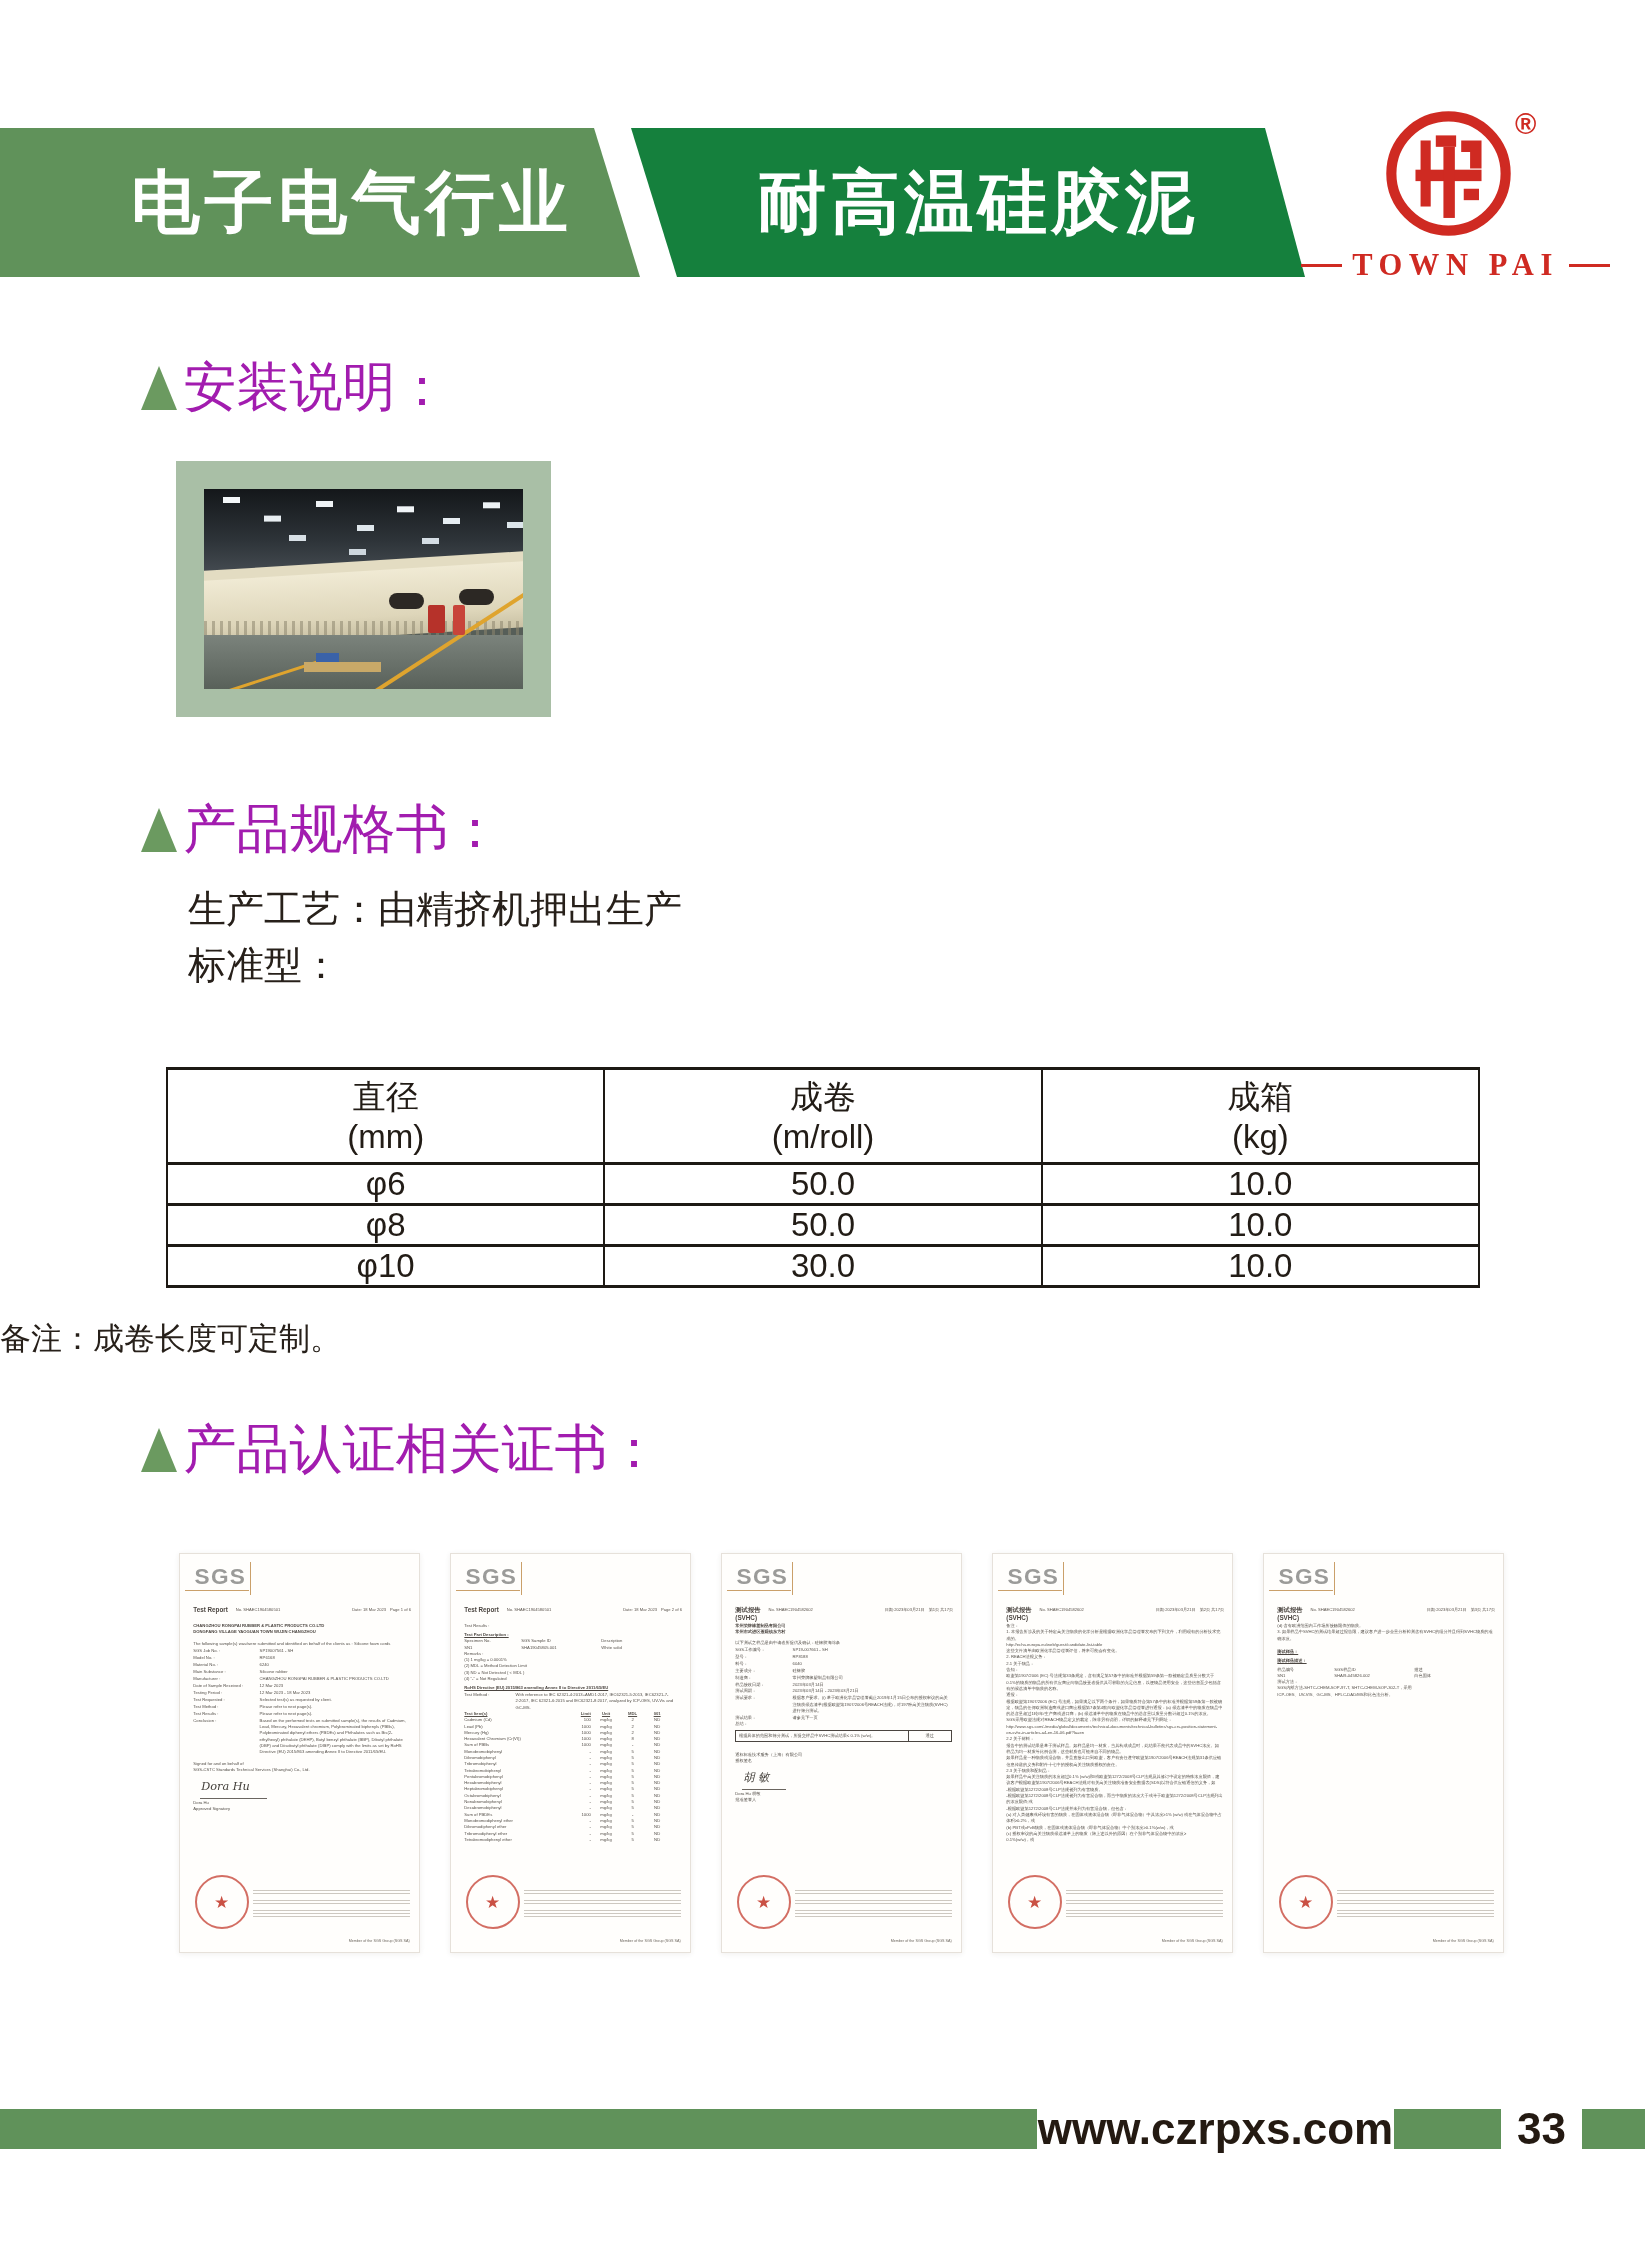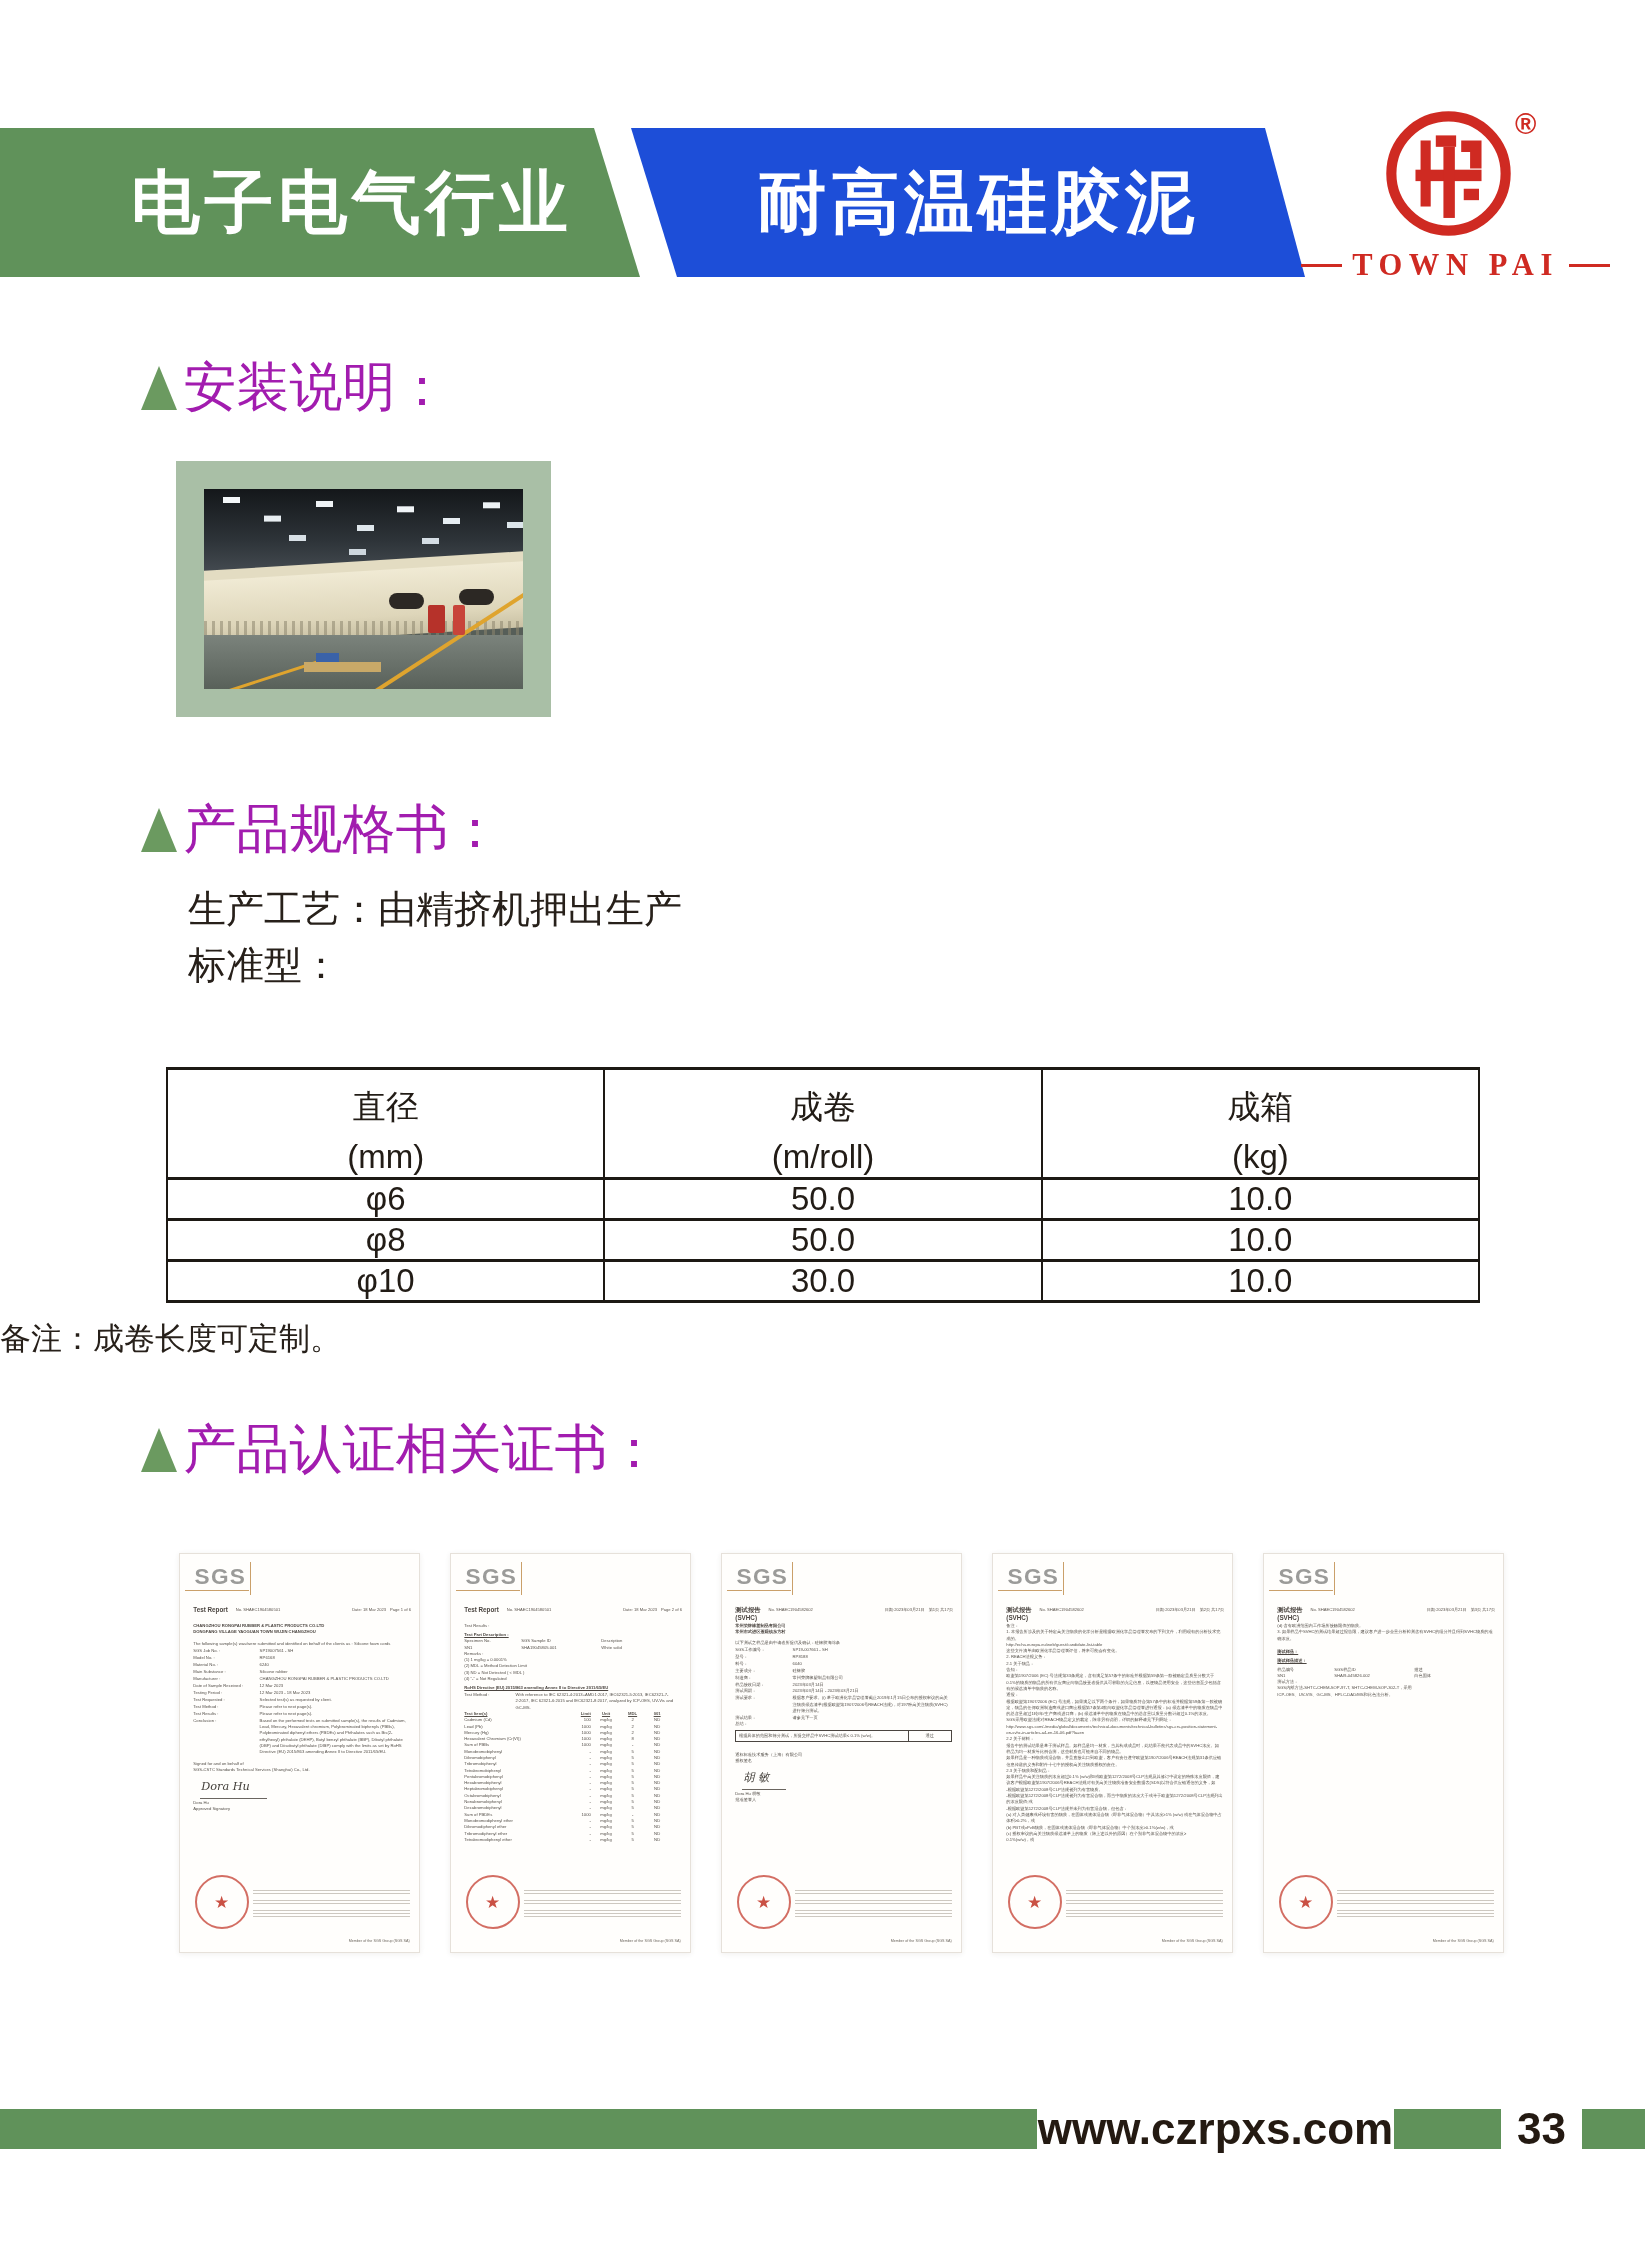--- a/index.html
+++ b/index.html
@@ -5,21 +5,21 @@
   html,body{margin:0;padding:0;background:#ffffff;}
   .page{position:relative;width:1646px;height:2250px;background:#ffffff;overflow:hidden;
         font-family:"Liberation Sans",sans-serif;color:#27201a;}
 
   
   .hdr{position:absolute;left:0;top:128px;width:1646px;height:149px;}
   .hdr-dark{position:absolute;left:0;top:0;width:640px;height:100%;background:#60925a;
             clip-path:polygon(0 0,594px 0,640px 100%,0 100%);}
   .hdr-dark .bt{position:absolute;left:131px;top:50%;transform:translateY(-50%);
                 font-size:69px;font-weight:bold;color:#ffffff;letter-spacing:4.6px;white-space:nowrap;}
-  .hdr-light{position:absolute;left:631px;top:0;width:674px;height:100%;background:#1d4ed8;
+  .hdr-light{position:absolute;left:631px;top:0;width:674px;height:100%;background:#15803d;
              clip-path:polygon(0 0,634px 0,674px 100%,46px 100%);
              display:flex;align-items:center;justify-content:center;}
   .hdr-light .bt{font-size:69px;font-weight:bold;color:#ffffff;letter-spacing:4.6px;white-space:nowrap;margin-left:20px;}
 
   
   .logo{position:absolute;left:1341px;top:105px;width:229px;height:178px;}
   .logo-emblem{position:absolute;left:44px;top:5.3px;width:127px;height:127px;}
   .logo-reg{position:absolute;left:174px;top:2.7px;font-size:29px;color:#cf2a22;font-weight:bold;}
   .logo-brand{position:absolute;left:0;bottom:0;width:100%;display:flex;align-items:center;
               justify-content:center;gap:10.6px;color:#cf2a22;
@@ -66,21 +66,21 @@
   
   .spec-lines{position:absolute;left:188px;top:881px;font-size:38px;line-height:56px;color:#27201a;}
 
   
   .spec-table{position:absolute;left:166px;top:1067px;width:1314px;border-collapse:collapse;
               table-layout:fixed;color:#221c16;}
   .spec-table td,.spec-table th{border:2px solid #1d1914;border-top-width:3.3px;border-bottom-width:3.3px;
               text-align:center;font-weight:normal;padding:0;}
   .spec-table th{height:85px;padding-top:6.6px;vertical-align:top;}
   .spec-table td{height:37px;font-size:33px;}
-  .th-l{font-size:33px;line-height:40px;margin-top:10px;}
+  .th-l{font-size:33px;line-height:40px;}
   .table-note{position:absolute;left:0;top:1318px;width:1495px;text-align:left;font-size:31px;color:#27201a;}
 
   
   .certs{position:absolute;left:179px;top:1553px;width:1327px;height:405px;display:flex;gap:30px;}
   .cert{position:relative;width:239px;height:398px;flex:none;background:#fffefc;
         border:0.7px solid #e6e1da;box-shadow:0 1.3px 5.3px rgba(60,50,40,0.08);overflow:hidden;}
   .cert-logo{position:absolute;left:14.6px;top:12px;font-weight:bold;font-size:22.6px;letter-spacing:1.3px;
              color:#9b9b99;line-height:1;}
   .cert-logo::before{content:"";position:absolute;left:-9.3px;bottom:-2.7px;width:64px;height:1.3px;background:#caa06a;}
   .cert-logo::after{content:"";position:absolute;right:-4.6px;top:-4px;width:1.3px;height:33px;background:#caa06a;}

